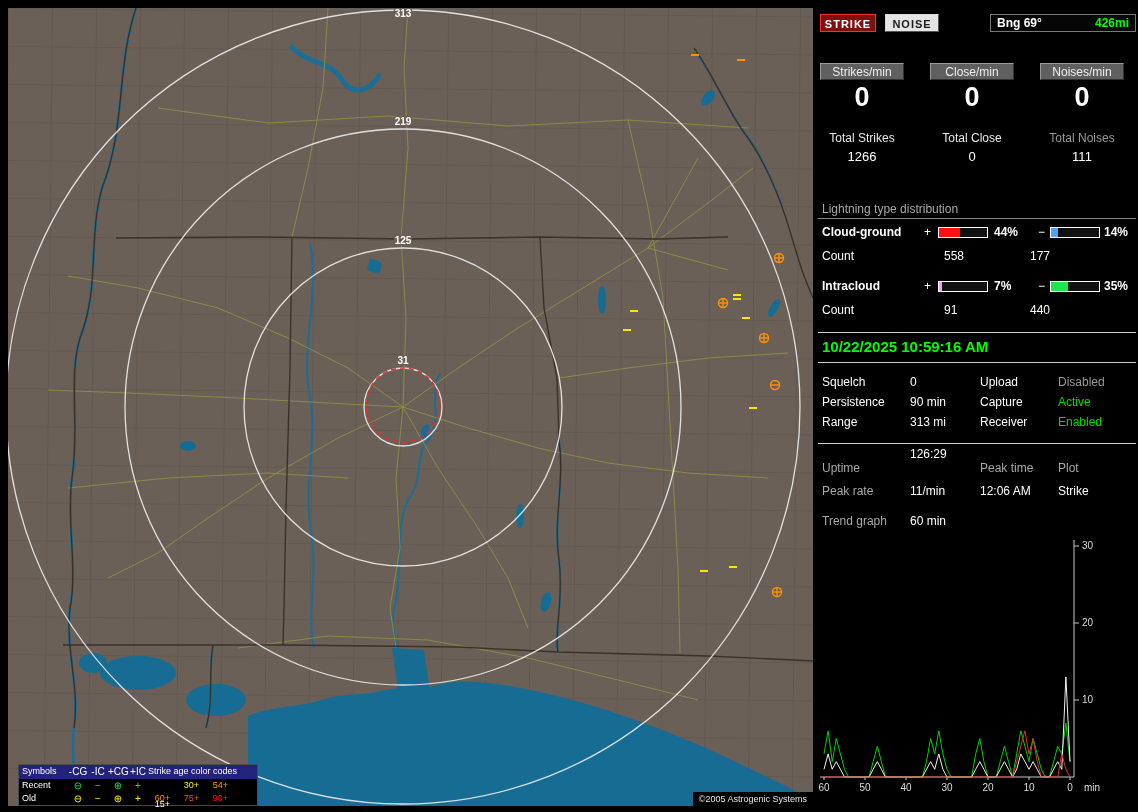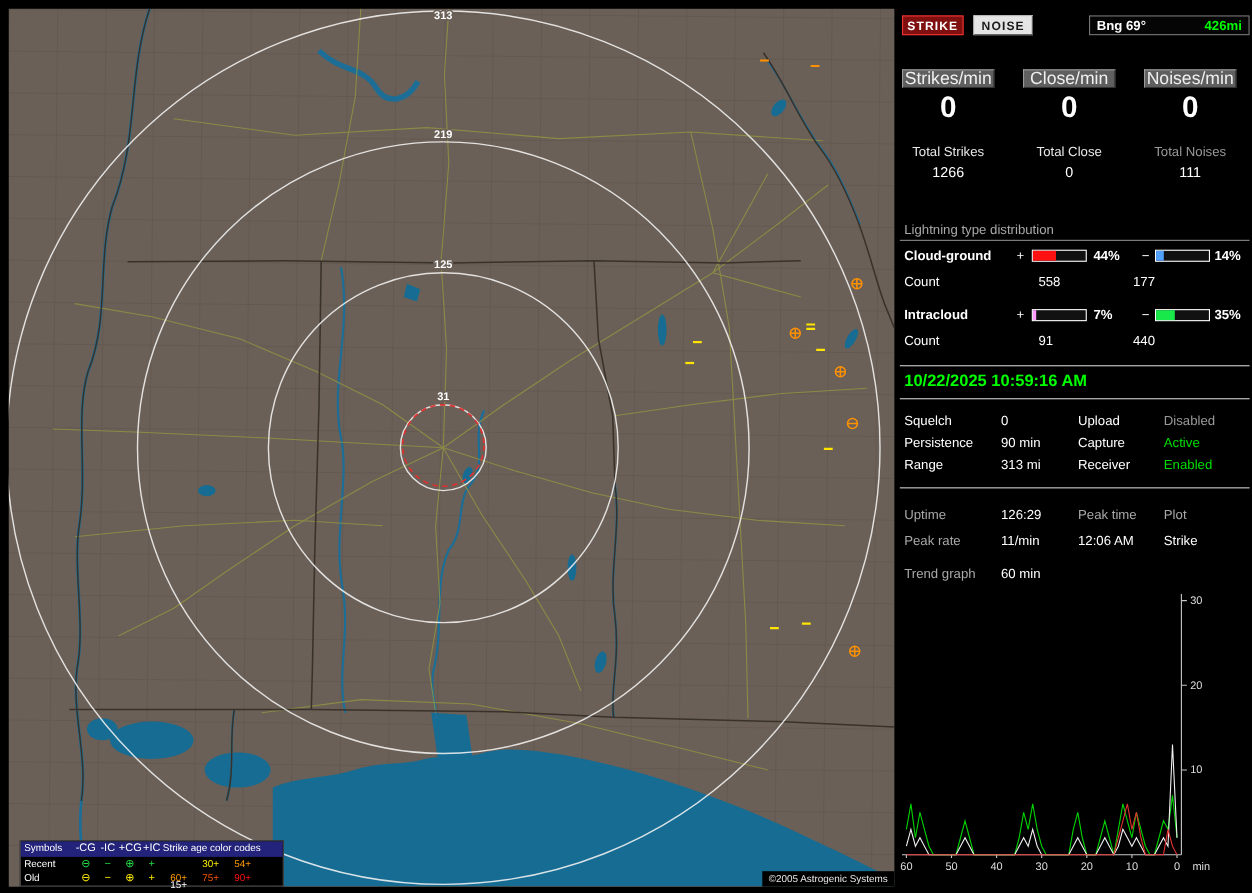--- a/index.html
+++ b/index.html
@@ -45,21 +45,21 @@
     border:1px solid #d8d8d8;border-bottom-color:#555;border-right-color:#555;color:#1a1a1a;
     font-weight:bold;font-size:11px;text-align:center;line-height:18px;letter-spacing:1px;
     box-sizing:border-box;cursor:default;}
   .bng-box{position:absolute;left:172px;top:14px;width:146px;height:18px;border:1px solid #777;
     background:#050505;display:flex;justify-content:space-between;padding:0 6px;line-height:17px;
     font-weight:bold;font-size:12px;box-sizing:border-box;}
   .bng-label{color:#fff;}
   .bng-range{color:#00ff00;}
 
   .meter{position:absolute;top:63px;width:84px;height:17px;background:#5f5f5f;
-    border:1px solid;border-color:#9a9a9a #333 #333 #9a9a9a;color:#f0f0f0;font-size:16px;
+    border:1px solid;border-color:#9a9a9a #333 #333 #9a9a9a;color:#f0f0f0;font-size:12px;
     text-align:center;line-height:16px;box-sizing:border-box;}
   .meter-value{position:absolute;top:82px;width:84px;text-align:center;font-size:27px;
     font-weight:bold;color:#fff;}
   .total-label{position:absolute;top:131px;width:88px;text-align:center;font-size:12px;color:#e8e8e8;}
   .total-label.n3{color:#9a9a9a;}
   .total-value{position:absolute;top:149px;width:88px;text-align:center;font-size:13px;color:#fff;}
 
   .dist-hr{position:absolute;left:0;top:218px;width:318px;border-top:1px solid #888;}
   .hr{position:absolute;left:0;width:318px;border-top:1px solid #cfcfcf;}
   .gauge{position:absolute;width:50px;height:11px;border:1px solid #fff;background:#111;
@@ -309,21 +309,21 @@
   <span class="pt green" style="left:240px;top:395px">Active</span>
 
   <span class="pt" style="left:4px;top:415px">Range</span>
   <span class="pt" style="left:92px;top:415px">313 mi</span>
   <span class="pt" style="left:162px;top:415px">Receiver</span>
   <span class="pt green" style="left:240px;top:415px">Enabled</span>
 
   <div class="hr" style="top:443px"></div>
 
   <span class="pt dim" style="left:4px;top:461px">Uptime</span>
-  <span class="pt" style="left:92px;top:461px">126:29</span>
+  <span class="pt" style="left:92px;top:447px">126:29</span>
   <span class="pt dim" style="left:162px;top:461px">Peak time</span>
   <span class="pt dim" style="left:240px;top:461px">Plot</span>
 
   <span class="pt dim" style="left:4px;top:484px">Peak rate</span>
   <span class="pt" style="left:92px;top:484px">11/min</span>
   <span class="pt" style="left:162px;top:484px">12:06 AM</span>
   <span class="pt" style="left:240px;top:484px">Strike</span>
 
   <span class="pt dim" style="left:4px;top:514px">Trend graph</span>
   <span class="pt" style="left:92px;top:514px">60 min</span>

